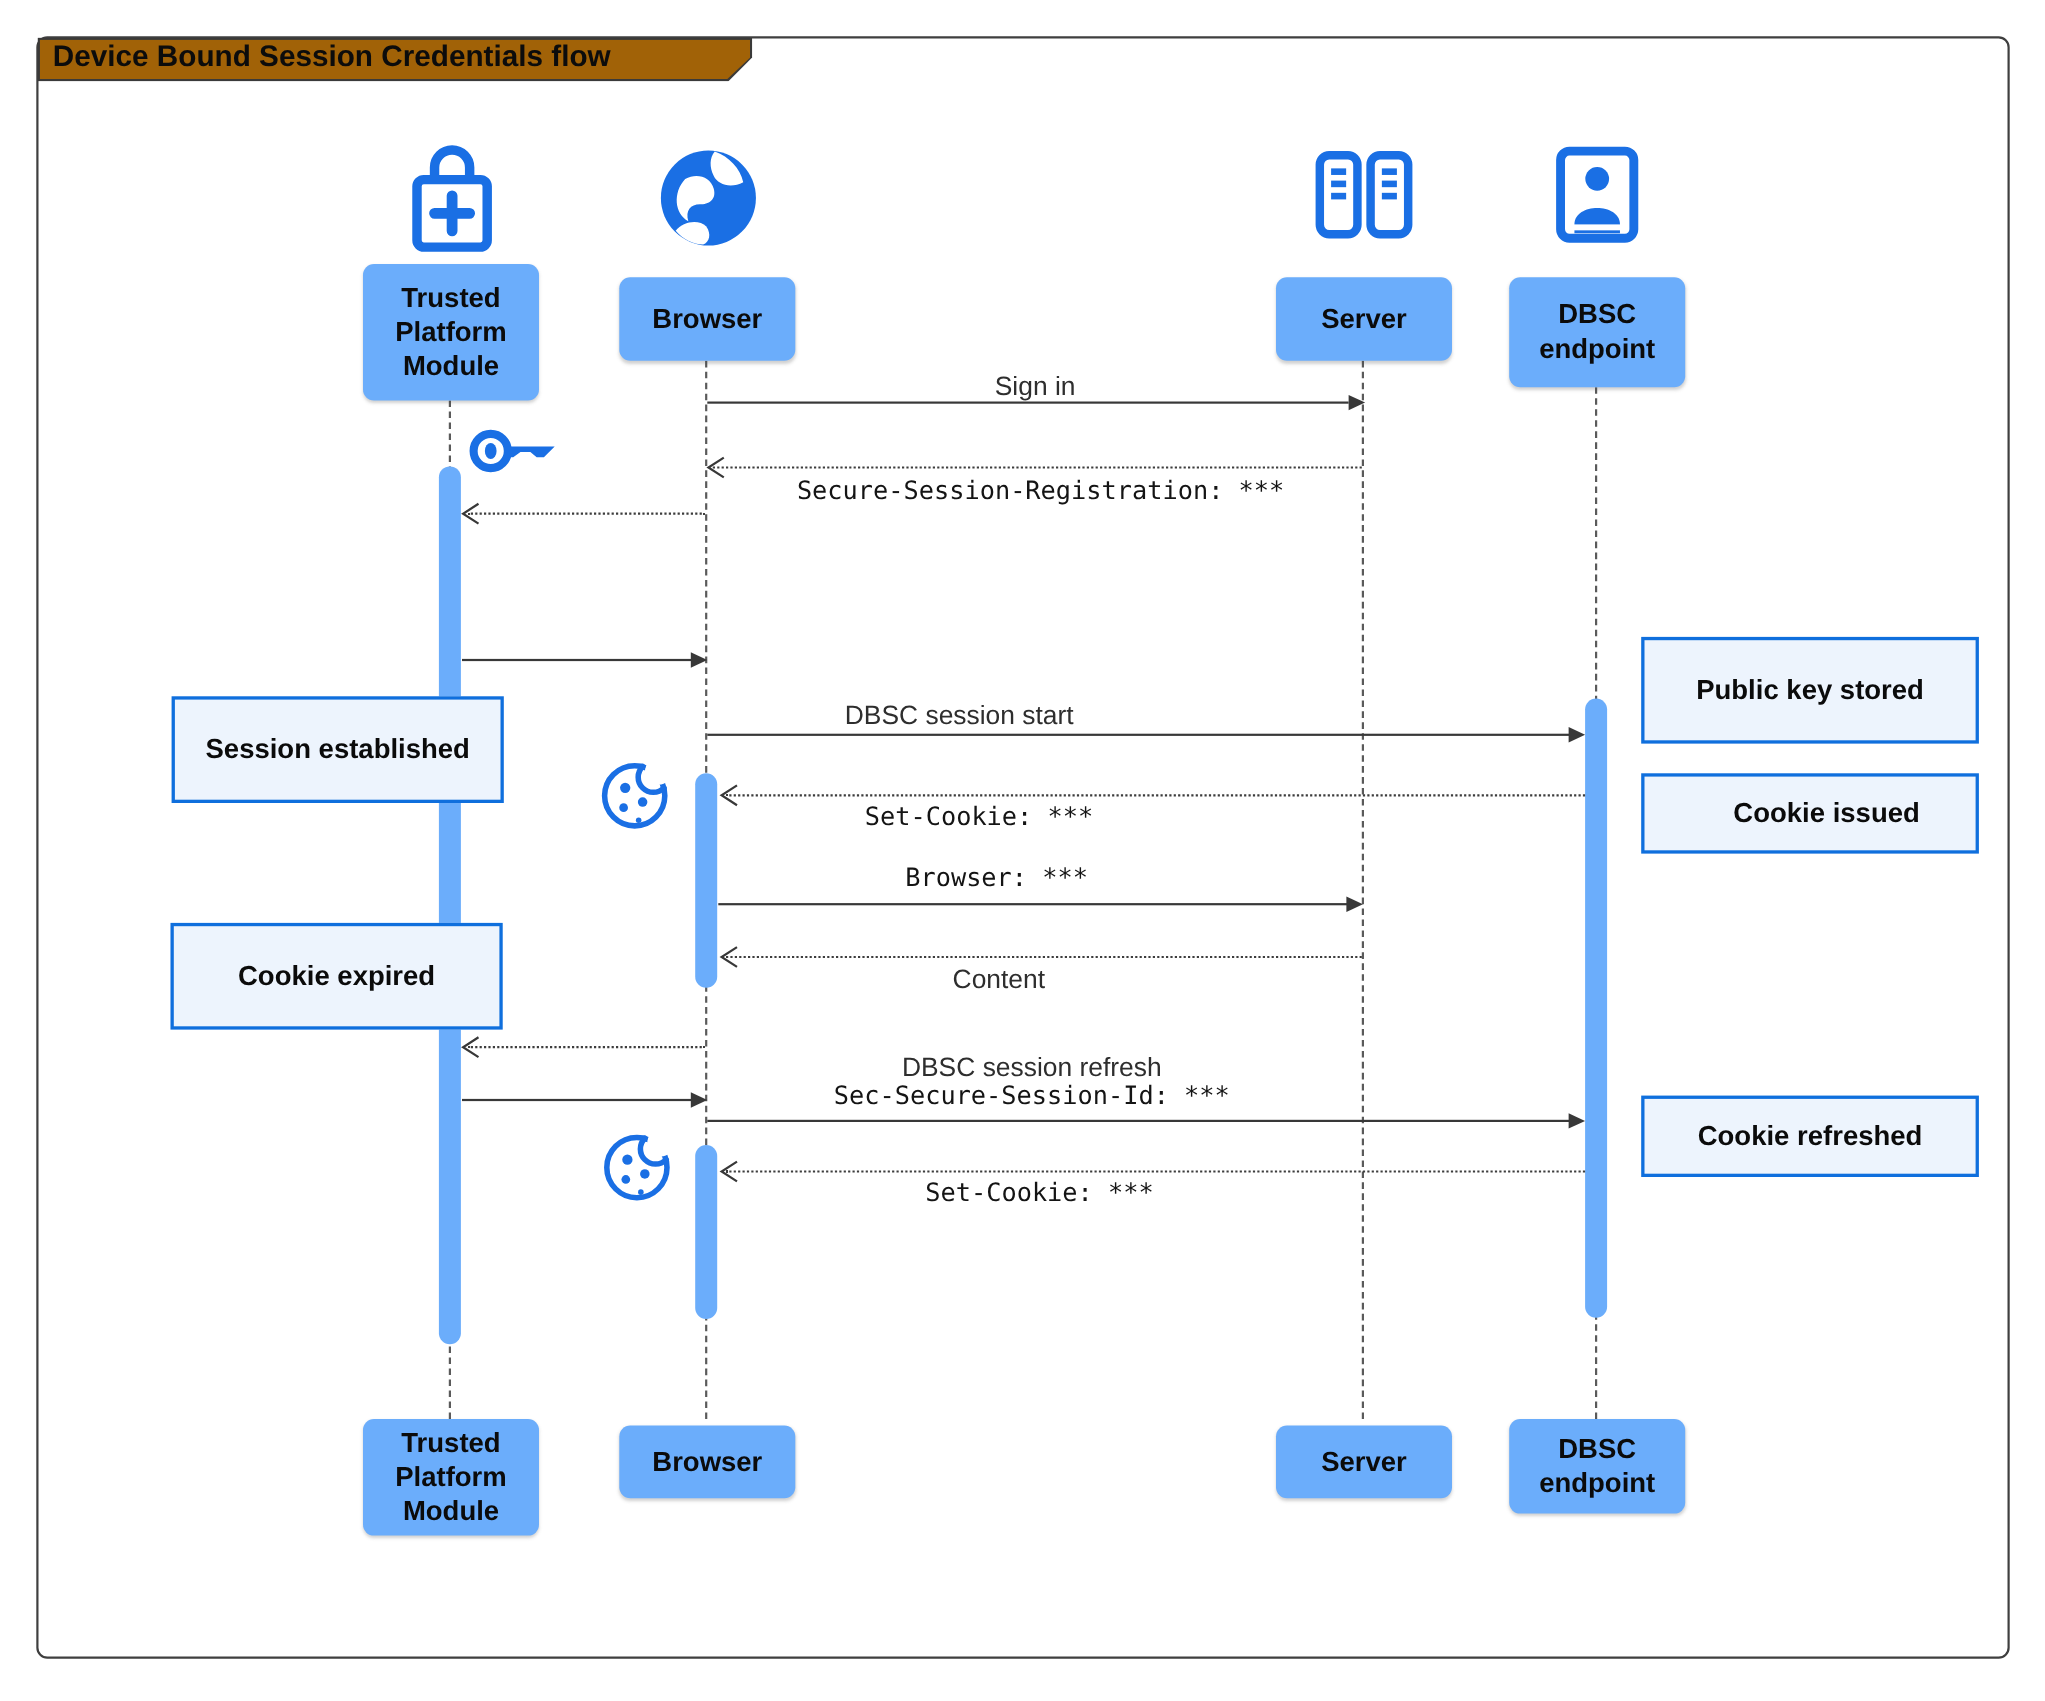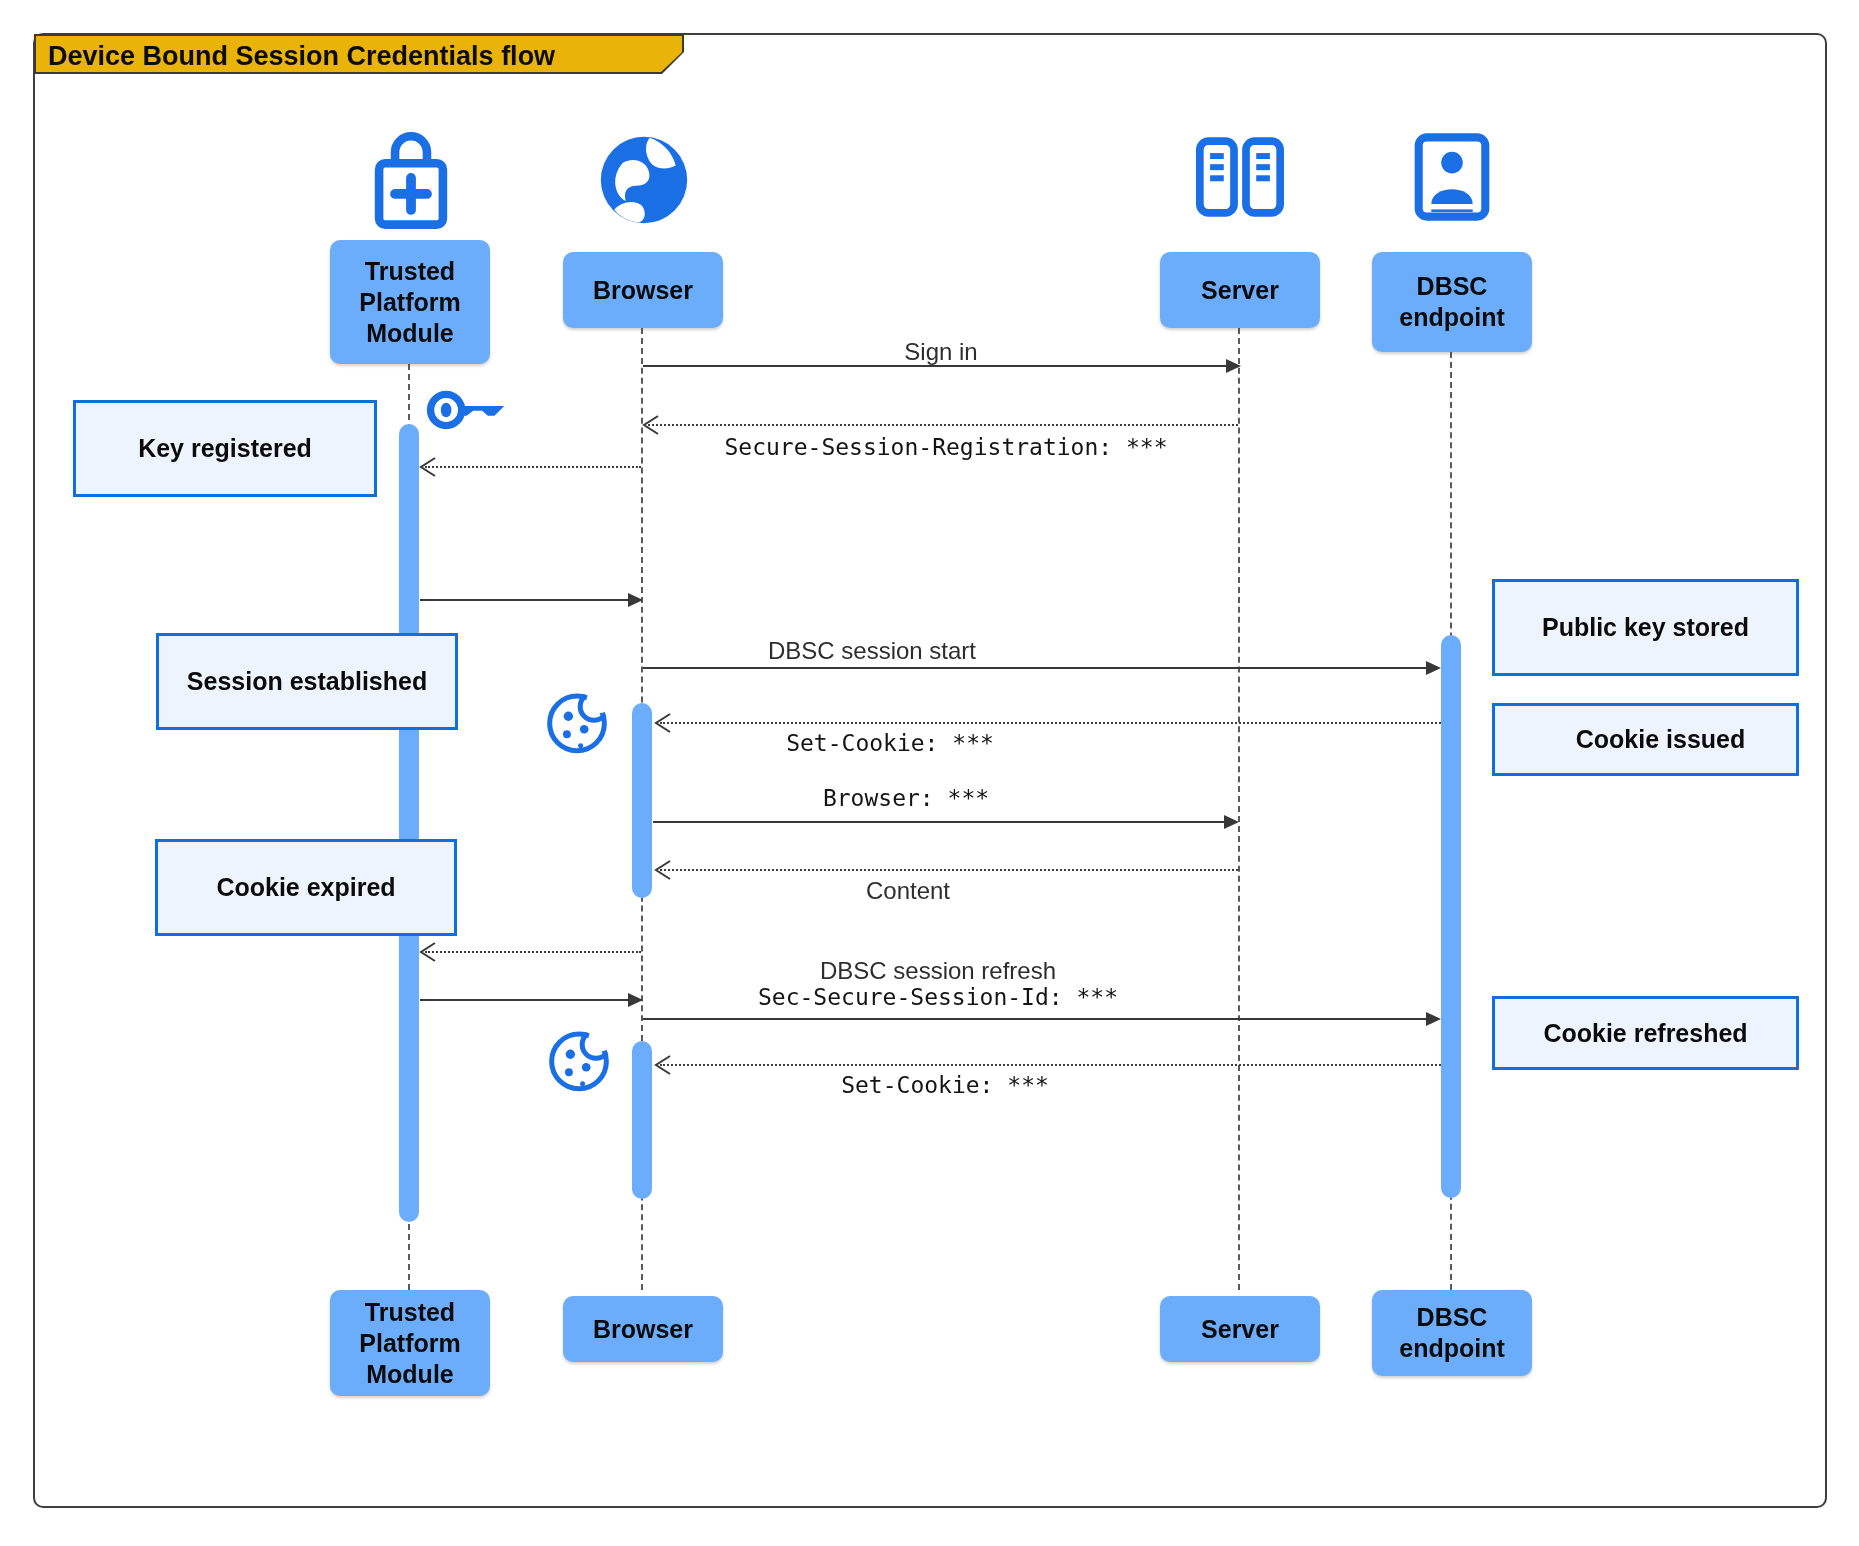--- a/index.html
+++ b/index.html
@@ -3,23 +3,23 @@
 <meta charset="utf-8">
 <style>
   html,body{margin:0;padding:0;background:#ffffff;}
   .stage{position:relative;width:1859px;height:1546px;background:#fff;
          font-family:"Liberation Sans",sans-serif;overflow:hidden;}
   .frame{position:absolute;left:33px;top:33px;width:1790px;height:1471px;
          border:2px solid #3f3f3f;border-radius:10px;background:#fff;}
   
   .tab-outer{position:absolute;left:34px;top:34px;width:650px;height:40px;background:#3a3a3a;
              clip-path:polygon(0 0,100% 0,100% 45%,calc(100% - 22px) 100%,0 100%);}
-  .tab-inner{position:absolute;left:2px;top:2px;right:2px;bottom:2px;background:#eab308;
+  .tab-inner{position:absolute;left:2px;top:2px;right:2px;bottom:2px;background:#a16207;
              clip-path:polygon(0 0,100% 0,100% 45%,calc(100% - 21px) 100%,0 100%);
-             display:flex;align-items:flex-end;}
+             display:flex;align-items:flex-start;}
   .tab-inner span{font-size:27px;font-weight:bold;color:#0c0c0c;padding-left:12px;letter-spacing:0px;}
   
   .pbox{position:absolute;background:#6badfb;border-radius:10px;display:flex;align-items:center;
         justify-content:center;text-align:center;font-weight:bold;color:#0b0b0b;font-size:25px;
         line-height:31px;box-shadow:0 2px 3px rgba(70,70,70,.25);z-index:6;padding:0 6px;box-sizing:border-box;}
   
   .lifeline{position:absolute;width:0;border-left:2px dashed #5a5a5a;z-index:1;}
   
   .bar{position:absolute;width:20px;background:#6badfb;border-radius:10px;z-index:2;}
   
@@ -96,21 +96,20 @@
   <div class="pbox" style="left:330px;top:240px;width:160px;height:124px;">Trusted Platform Module</div>
   <div class="pbox" style="left:563px;top:252px;width:160px;height:76px;">Browser</div>
   <div class="pbox" style="left:1160px;top:252px;width:160px;height:76px;">Server</div>
   <div class="pbox" style="left:1372px;top:252px;width:160px;height:100px;">DBSC endpoint</div>
 
   <div class="pbox" style="left:330px;top:1290px;width:160px;height:106px;">Trusted Platform Module</div>
   <div class="pbox" style="left:563px;top:1296px;width:160px;height:66px;">Browser</div>
   <div class="pbox" style="left:1160px;top:1296px;width:160px;height:66px;">Server</div>
   <div class="pbox" style="left:1372px;top:1290px;width:160px;height:86px;">DBSC endpoint</div>
 
-  <div class="note" style="left:73px;top:400px;width:304px;height:97px;">Key registered</div>
   <div class="note" style="left:156px;top:633px;width:302px;height:97px;">Session established</div>
   <div class="note" style="left:155px;top:839px;width:302px;height:97px;">Cookie expired</div>
   <div class="note" style="left:1492px;top:579px;width:307px;height:97px;text-align:right;">Public key stored</div>
   <div class="note" style="left:1492px;top:703px;width:307px;height:73px;width:307px;padding-left:44px;">Cookie issued</div>
   <div class="note" style="left:1492px;top:996px;width:307px;height:74px;">Cookie refreshed</div>
 
   <svg class="icon" style="left:424px;top:380px;" width="86" height="60" viewBox="0 0 105 70">
     <circle cx="27" cy="35" r="19" fill="#fff" stroke="#1a6fe4" stroke-width="9"></circle>
     <ellipse cx="27" cy="35" rx="6.5" ry="9" fill="#1a6fe4"></ellipse>
     <path d="M46 30 H98 L86 42 H78 L71 36 H60 L52 42 H46 Z" fill="#1a6fe4"></path>

